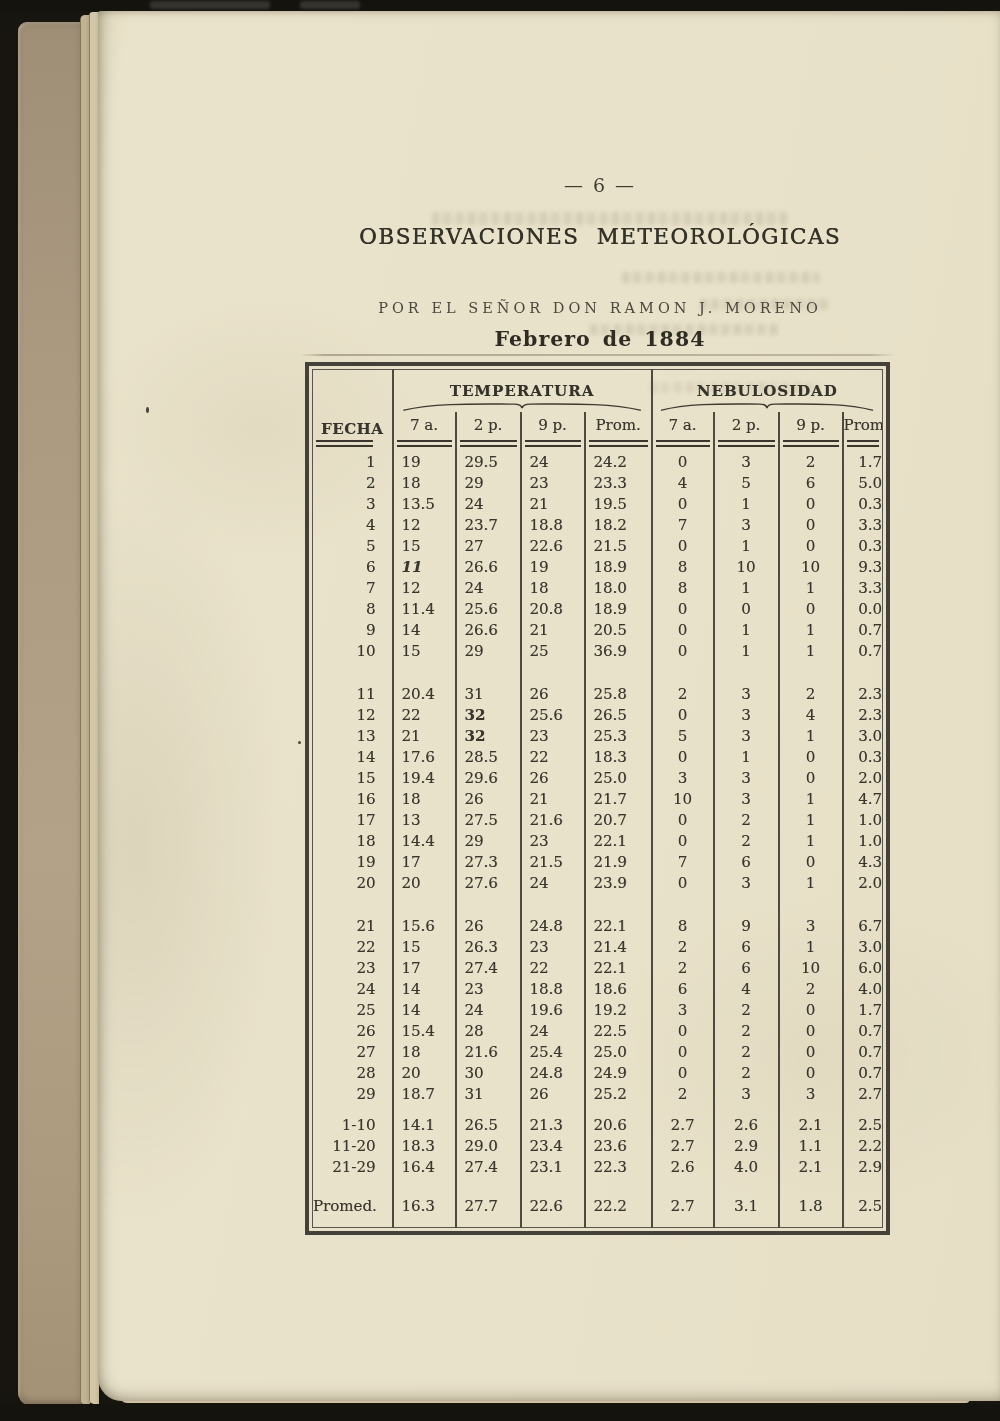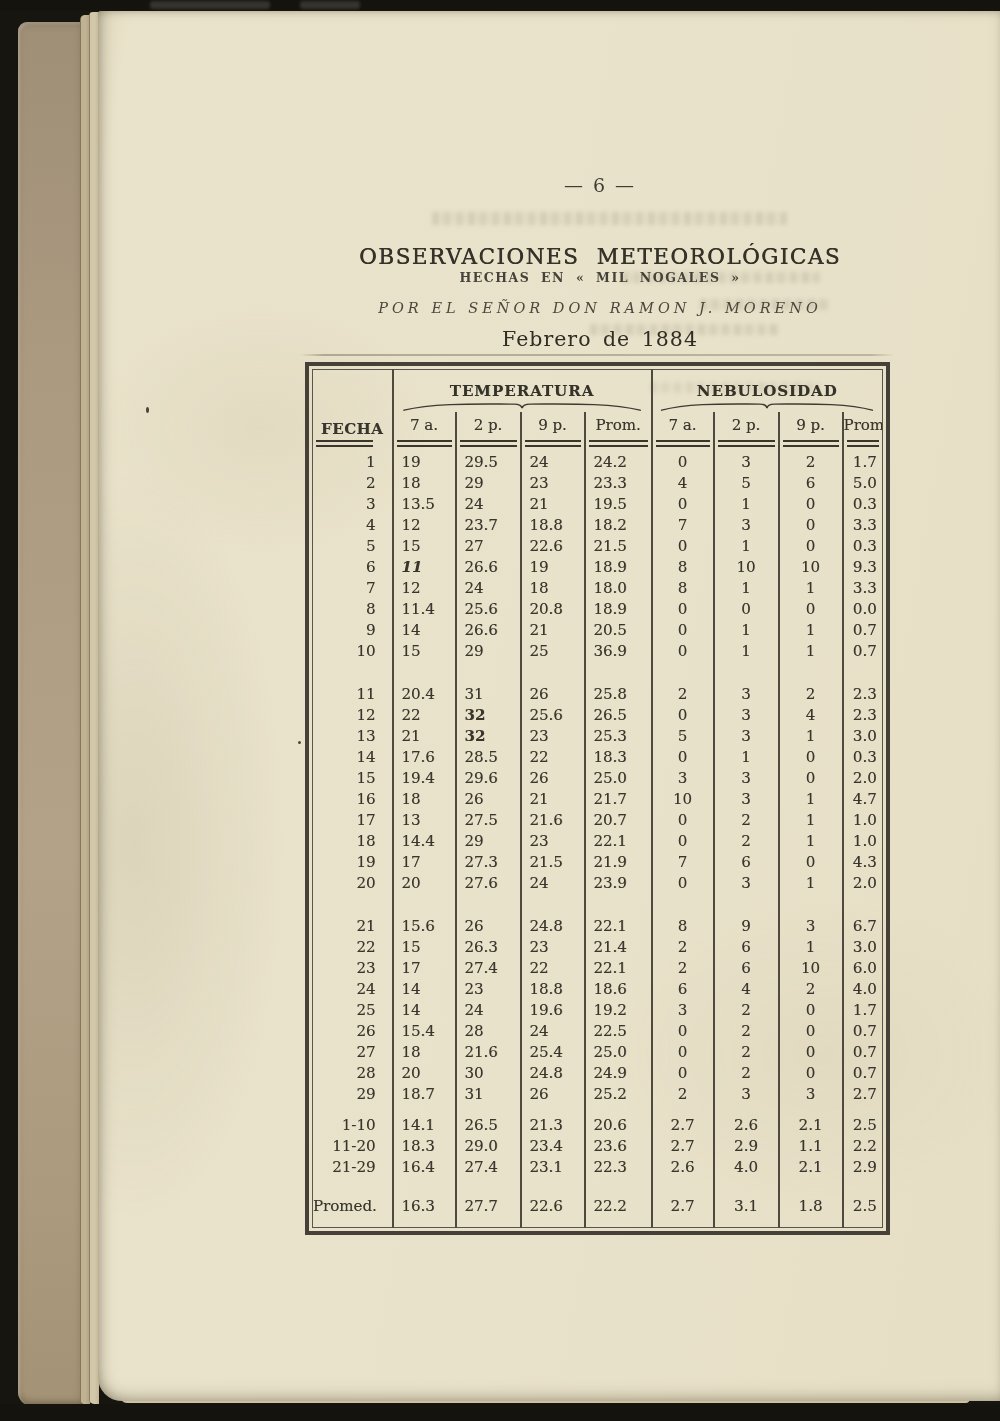--- a/index.html
+++ b/index.html
@@ -53,24 +53,24 @@
   .ghost{position:absolute;filter:blur(2.2px);opacity:.5;border-radius:2px;
     background:repeating-linear-gradient(90deg,
       rgba(104,96,74,.32) 0 7px, rgba(104,96,74,.05) 7px 11px,
       rgba(104,96,74,.27) 11px 19px, rgba(104,96,74,.06) 19px 24px,
       rgba(104,96,74,.30) 24px 31px, rgba(104,96,74,.05) 31px 36px);}
   .speck{position:absolute;background:#4a463b;border-radius:50%;}
 
   .text-col{position:absolute;left:200px;width:800px;text-align:center;}
   .page-num{top:174px;font-size:19px;letter-spacing:2px;color:#3f3c33;}
   .doc-title{top:224px;font-size:21.5px;letter-spacing:1.5px;word-spacing:9px;color:#35322a;
-    text-shadow:.45px 0 0 currentColor;margin-top:20px;}
+    text-shadow:.45px 0 0 currentColor;}
   .doc-subtitle{top:270px;font-size:12.5px;letter-spacing:1.5px;word-spacing:5px;font-weight:bold;color:#45423a;}
-  .doc-byline{top:300px;font-size:14.5px;letter-spacing:4px;color:#4b473d;font-style:italic;}
-  .doc-period{top:327px;font-size:20.5px;font-weight:normal;letter-spacing:1px;word-spacing:4px;color:#2f2c24;}
+  .doc-byline{top:300px;font-size:14.5px;letter-spacing:4px;color:#4b473d;}
+  .doc-period{top:327px;font-size:20.5px;font-weight:bold;letter-spacing:1px;word-spacing:4px;color:#2f2c24;}
   .pre-rule{position:absolute;left:300px;top:354px;width:595px;height:2px;
     background:linear-gradient(90deg,rgba(110,100,78,.0),rgba(110,100,78,.45) 4%,rgba(110,100,78,.35) 96%,rgba(110,100,78,0));}
 
   
   .table-frame{position:absolute;left:305px;top:362px;width:585px;
     border:4px solid #454138;padding:3px;}
   table.obs{width:100%;border-collapse:collapse;table-layout:fixed;
     border:1px solid #5a554a;color:var(--ink);}
   table.obs td{font-size:15px;overflow:hidden;white-space:nowrap;
     text-shadow:.3px .2px 0 rgba(56,53,44,.45);}
@@ -87,21 +87,21 @@
     font-size:15.5px;letter-spacing:.5px;border-right:2px solid var(--line);}
   tr.bracerow td{height:12px;vertical-align:top;}
   .brace{display:block;width:95%;height:11px;margin:0 auto;}
   tr.subheadrow td{height:26px;text-align:center;font-size:15px;vertical-align:middle;}
   tr.dblrow td{height:14px;vertical-align:middle;}
   .dbl{height:7px;border-top:2.4px solid var(--heavy);border-bottom:2.4px solid var(--heavy);margin:0 3px 2px 3px;}
 
   tr.datarow td{height:21px;line-height:21px;}
   td.tval{text-align:left;padding-left:8px;}
   td.nval{text-align:center;}
-  td.pval{text-align:center;padding-left:4px;}
+  td.pval{text-align:right;padding-left:4px;}
   td.bold{font-weight:bold;text-shadow:.5px 0 0 currentColor;}
   td.hand{font-style:italic;font-weight:600;}
   tr.spacer td{padding:0;}
   tr.datarow[data-name="table-row-month-mean"] td{height:24px;line-height:24px;}
 </style>
 </head>
 <body>
 
 <div class="scene" data-name="scanned-book-page">
 
@@ -122,21 +122,20 @@
     <div class="ghost" style="left:432px;top:212px;width:356px;height:13px;" data-name="bleed-through-artifact"></div>
     <div class="ghost" style="left:622px;top:272px;width:198px;height:11px;" data-name="bleed-through-artifact"></div>
     <div class="ghost" style="left:700px;top:299px;width:130px;height:11px;" data-name="bleed-through-artifact"></div>
     <div class="ghost" style="left:590px;top:324px;width:190px;height:11px;" data-name="bleed-through-artifact"></div>
     <div class="ghost" style="left:650px;top:382px;width:170px;height:11px;opacity:.35;" data-name="bleed-through-artifact"></div>
     <div class="speck" style="left:146px;top:407px;width:3px;height:6px;" data-name="paper-speck"></div>
     <div class="speck" style="left:298px;top:741px;width:3px;height:3px;" data-name="paper-speck"></div>
 
     <div class="text-col page-num" data-name="page-number">— 6 —</div>
     <div class="text-col doc-title" data-name="document-title">OBSERVACIONES METEOROLÓGICAS</div>
-    <div class="text-col doc-subtitle" data-name="document-subtitle">HECHAS EN « MIL NOGALES »</div>
     <div class="text-col doc-byline" data-name="document-byline">POR EL SEÑOR DON RAMON J. MORENO</div>
     <div class="text-col doc-period" data-name="period-title">Febrero de 1884</div>
     <div class="pre-rule" data-name="faint-rule"></div>
 
     <div class="table-frame" data-name="observations-table-frame">
       <table class="obs" data-name="observations-table">
         <colgroup>
           <col class="c-fecha">
             <col class="c1">
             <col class="c2">

